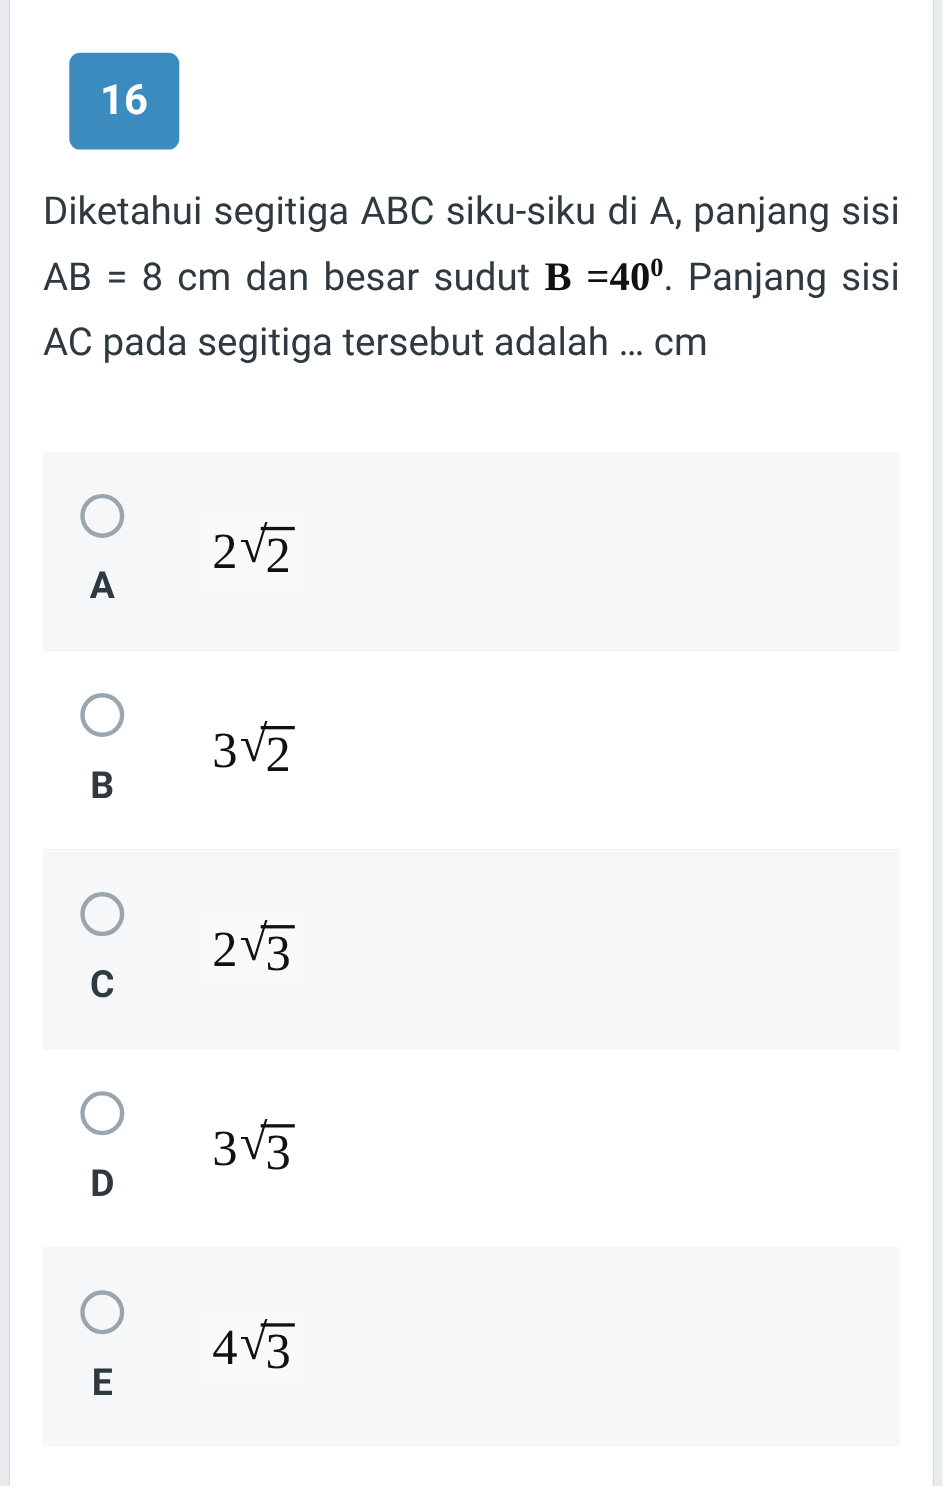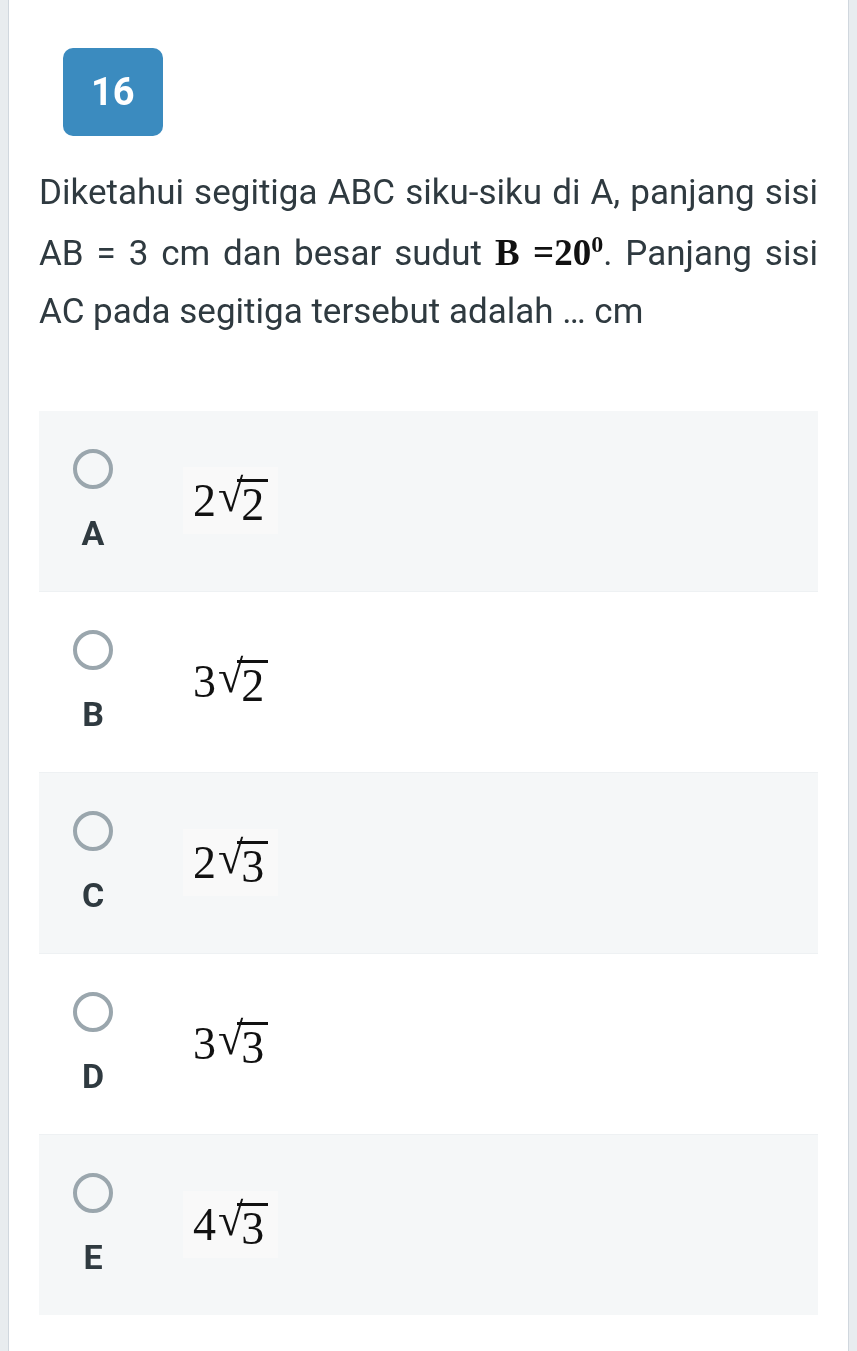--- a/index.html
+++ b/index.html
@@ -98,21 +98,21 @@
 </head>
 <body>
 
 <div class="card">
 
   <div class="qnum">
     <span>16</span>
   </div>
 
   <p class="question-text">
-    <span>Diketahui segitiga ABC siku-siku di A, panjang sisi AB = 3 cm dan besar sudut </span><span class="math-inline"><span>B =20</span><span class="sup">0</span></span><span>. Panjang sisi AC pada segitiga tersebut adalah … cm</span>
+    <span>Diketahui segitiga ABC siku-siku di A, panjang sisi AB = 8 cm dan besar sudut </span><span class="math-inline"><span>B =40</span><span class="sup">0</span></span><span>. Panjang sisi AC pada segitiga tersebut adalah … cm</span>
   </p>
 
   <div class="options" id="options-container">
       <div class="option shaded">
         <div class="opt-left">
           <div class="radio"></div>
           <div class="opt-letter">A</div>
         </div>
         <div class="opt-value boxed">
           <span>2</span>

